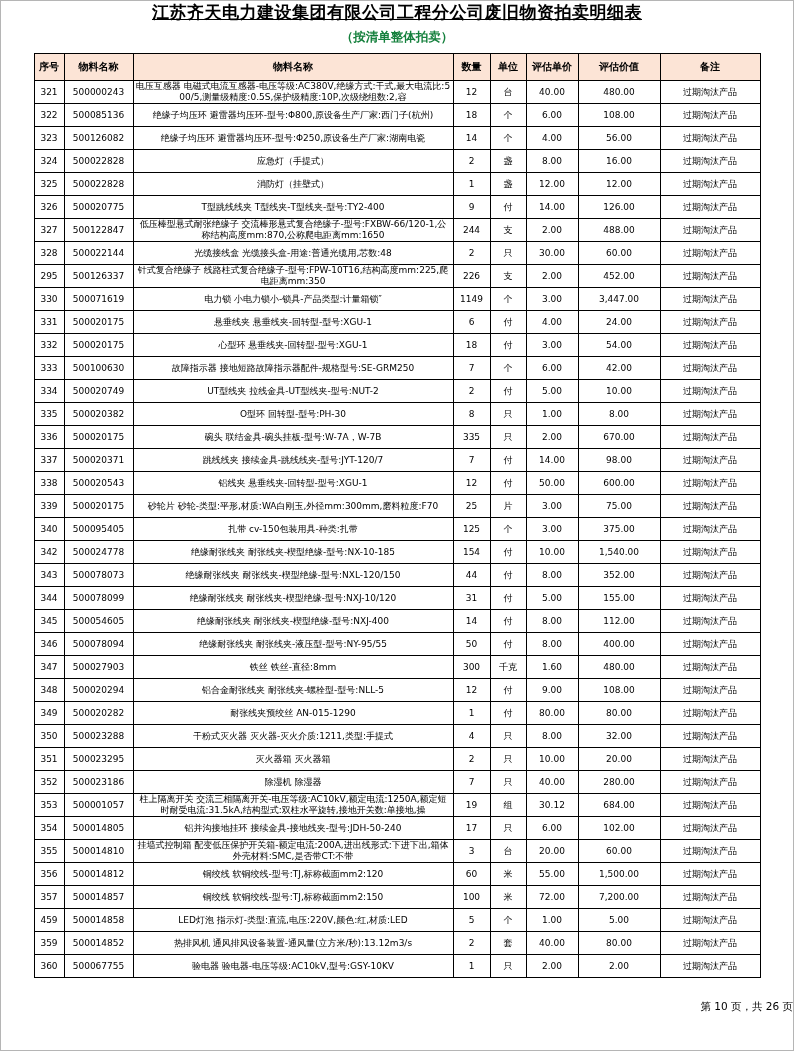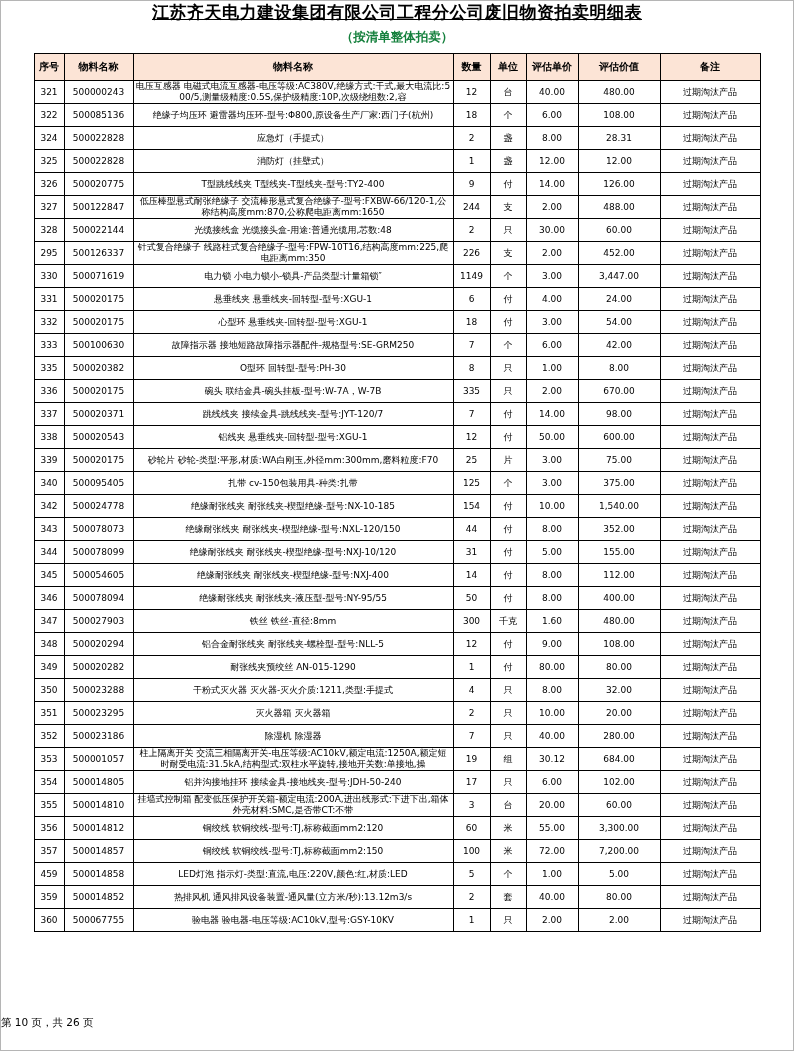--- a/index.html
+++ b/index.html
@@ -61,24 +61,24 @@
   col.c-serial{width:30px;}
   col.c-code{width:69px;}
   col.c-name{width:320px;}
   col.c-qty{width:37px;}
   col.c-unit{width:36px;}
   col.c-unit_price{width:52px;}
   col.c-value{width:82px;}
   col.c-remark{width:100px;}
   .footer{
     position:absolute;
-    bottom:20px;
+    bottom:36px;
     left:0;
     width:100%;
-    text-align:left;
+    text-align:right;
     font-size:10.5px;
   }
 </style>
 </head>
 <body>
 
 <div class="page">
   <div class="title">江苏齐天电力建设集团有限公司工程分公司废旧物资拍卖明细表</div>
   <div class="subtitle">（按清单整体拍卖）</div>
 
@@ -120,27 +120,37 @@
           <td>322</td>
           <td>500085136</td>
           <td>绝缘子均压环 避雷器均压环-型号:Φ800,原设备生产厂家:西门子(杭州)</td>
           <td>18</td>
           <td>个</td>
           <td>6.00</td>
           <td>108.00</td>
           <td>过期淘汰产品</td>
         </tr>
         <tr>
+          <td>323</td>
+          <td>500126082</td>
+          <td>绝缘子均压环 避雷器均压环-型号:Φ250,原设备生产厂家:湖南电瓷</td>
+          <td>14</td>
+          <td>个</td>
+          <td>4.00</td>
+          <td>56.00</td>
+          <td>过期淘汰产品</td>
+        </tr>
+        <tr>
           <td>324</td>
           <td>500022828</td>
           <td>应急灯（手提式）</td>
           <td>2</td>
           <td>盏</td>
           <td>8.00</td>
-          <td>28.31</td>
+          <td>16.00</td>
           <td>过期淘汰产品</td>
         </tr>
         <tr>
           <td>325</td>
           <td>500022828</td>
           <td>消防灯（挂壁式）</td>
           <td>1</td>
           <td>盏</td>
           <td>12.00</td>
           <td>12.00</td>
@@ -220,20 +230,30 @@
           <td>333</td>
           <td>500100630</td>
           <td>故障指示器 接地短路故障指示器配件-规格型号:SE-GRM250</td>
           <td>7</td>
           <td>个</td>
           <td>6.00</td>
           <td>42.00</td>
           <td>过期淘汰产品</td>
         </tr>
         <tr>
+          <td>334</td>
+          <td>500020749</td>
+          <td>UT型线夹 拉线金具-UT型线夹-型号:NUT-2</td>
+          <td>2</td>
+          <td>付</td>
+          <td>5.00</td>
+          <td>10.00</td>
+          <td>过期淘汰产品</td>
+        </tr>
+        <tr>
           <td>335</td>
           <td>500020382</td>
           <td>O型环 回转型-型号:PH-30</td>
           <td>8</td>
           <td>只</td>
           <td>1.00</td>
           <td>8.00</td>
           <td>过期淘汰产品</td>
         </tr>
         <tr>
@@ -426,21 +446,21 @@
           <td>60.00</td>
           <td>过期淘汰产品</td>
         </tr>
         <tr>
           <td>356</td>
           <td>500014812</td>
           <td>铜绞线 软铜绞线-型号:TJ,标称截面mm2:120</td>
           <td>60</td>
           <td>米</td>
           <td>55.00</td>
-          <td>3,300.00</td>
+          <td>1,500.00</td>
           <td>过期淘汰产品</td>
         </tr>
         <tr>
           <td>357</td>
           <td>500014857</td>
           <td>铜绞线 软铜绞线-型号:TJ,标称截面mm2:150</td>
           <td>100</td>
           <td>米</td>
           <td>72.00</td>
           <td>7,200.00</td>

